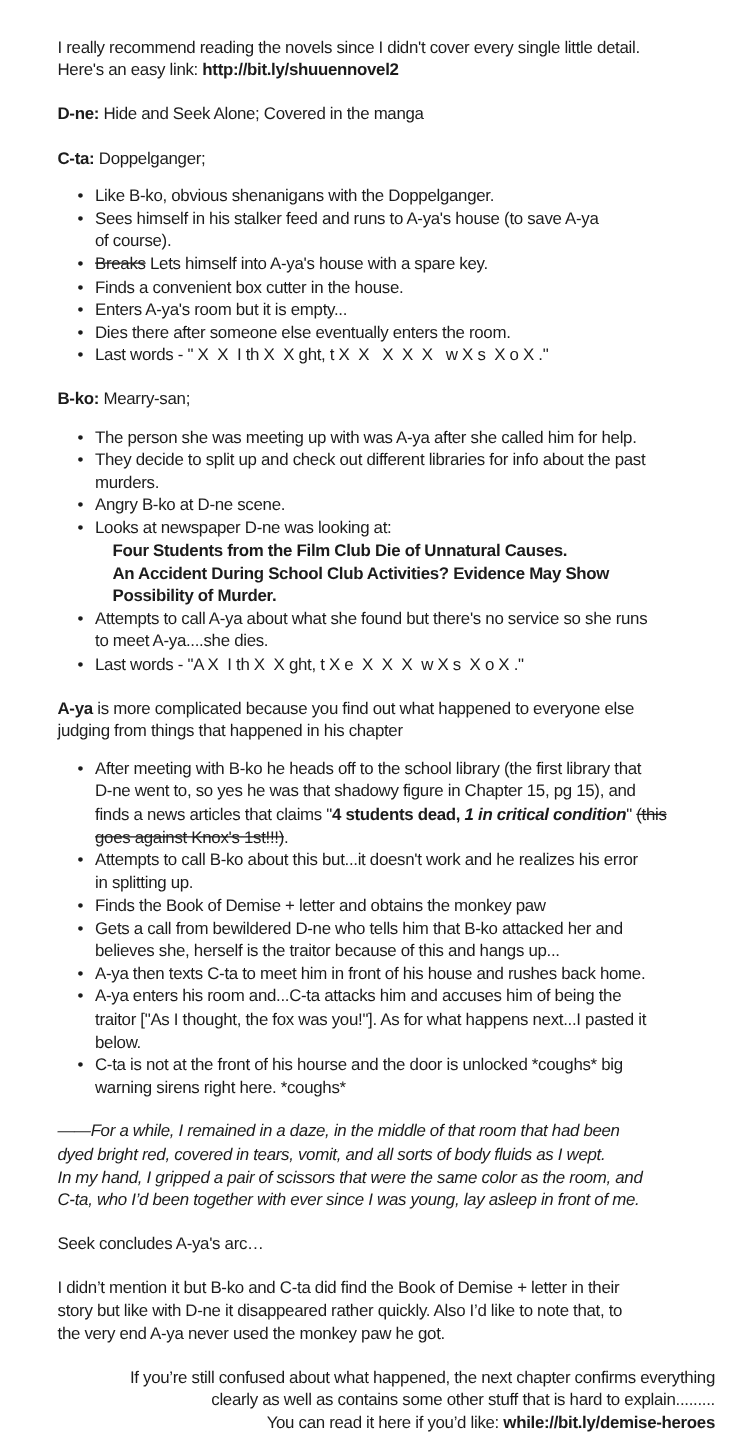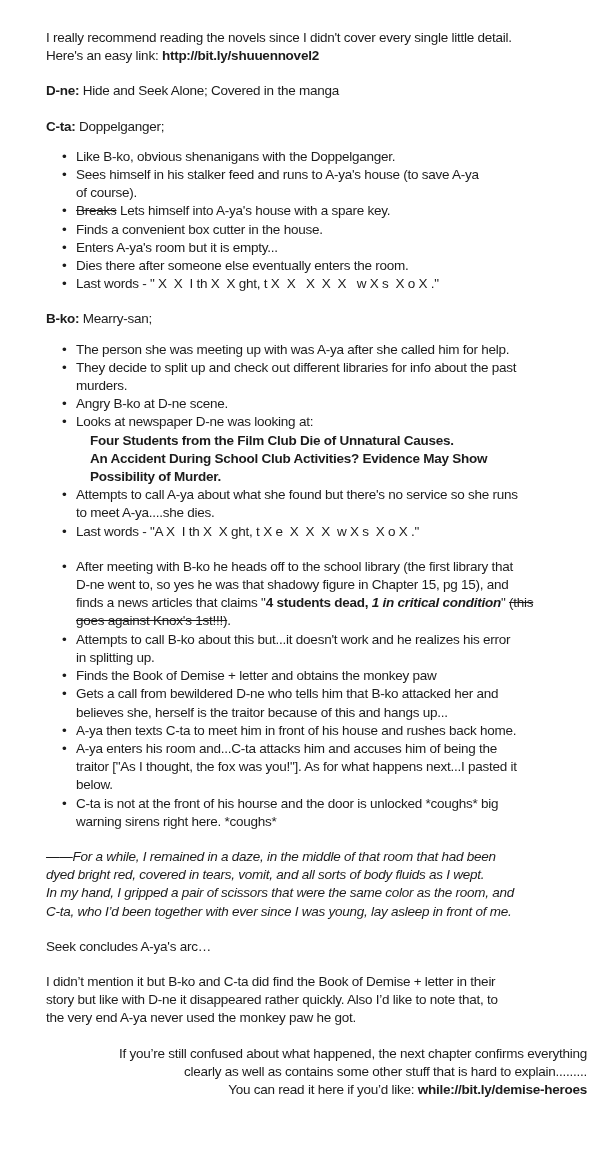--- a/index.html
+++ b/index.html
@@ -2,21 +2,21 @@
 <html><head>
 <meta charset="utf-8">
 <style>
   html, body { margin:0; padding:0; background:#ffffff; }
   body {
     width:600px; height:1150px; overflow:hidden;
     font-family:"Liberation Sans", sans-serif;
     color:#1c1c1c;
   }
   #doc {
-    padding:29px 13px 0 46px;
+    padding:29px 28px 0 46px;
     font-size:13.5px;
     line-height:18.2px;
     letter-spacing:-0.25px;
     white-space:pre-wrap;
   }
   .block { margin:0 0 17px 0; }
   .block:last-child { margin-bottom:0;text-align:right; }
   ul { margin:12px; padding:0; list-style:none; }
   li { position:relative; padding-left:18px; }
   li::before { content:"\2022"; position:absolute; left:4px; top:0; }
@@ -27,21 +27,22 @@
 </style>
 </head>
 <body>
 
 <div id="doc"><div class="block"><span>I really recommend reading the novels since I didn't cover every single little detail.
 Here's an easy link: </span><span class="b">http://bit.ly/shuuennovel2</span></div><div class="block"><span class="b">D-ne:</span><span> Hide and Seek Alone; Covered in the manga</span></div><div class="block"><div><span class="b">C-ta:</span><span> Doppelganger;</span></div><ul><li><span>Like B-ko, obvious shenanigans with the Doppelganger.</span></li><li><span>Sees himself in his stalker feed and runs to A-ya's house (to save A-ya
 of course).</span></li><li><span class="s">Breaks</span><span> Lets himself into A-ya's house with a spare key.</span></li><li><span>Finds a convenient box cutter in the house.</span></li><li><span>Enters A-ya's room but it is empty...</span></li><li><span>Dies there after someone else eventually enters the room.</span></li><li><span>Last words - " X  X  I th X  X ght, t X  X   X  X  X   w X s  X o X ."</span></li></ul></div><div class="block"><div><span class="b">B-ko:</span><span> Mearry-san;</span></div><ul><li><span>The person she was meeting up with was A-ya after she called him for help.</span></li><li><span>They decide to split up and check out different libraries for info about the past
 murders.</span></li><li><span>Angry B-ko at D-ne scene.</span></li><li><span>Looks at newspaper D-ne was looking at:</span><div class="news">Four Students from the Film Club Die of Unnatural Causes.
 An Accident During School Club Activities? Evidence May Show
 Possibility of Murder.</div></li><li><span>Attempts to call A-ya about what she found but there's no service so she runs
-to meet A-ya....she dies.</span></li><li><span>Last words - "A X  I th X  X ght, t X e  X  X  X  w X s  X o X ."</span></li></ul></div><div class="block"><ul><li><span>After meeting with B-ko he heads off to the school library (the first library that
+to meet A-ya....she dies.</span></li><li><span>Last words - "A X  I th X  X ght, t X e  X  X  X  w X s  X o X ."</span></li></ul></div><div class="block"><div><span class="b">A-ya</span><span> is more complicated because you find out what happened to everyone else
+judging from things that happened in his chapter</span></div><ul><li><span>After meeting with B-ko he heads off to the school library (the first library that
 D-ne went to, so yes he was that shadowy figure in Chapter 15, pg 15), and
 finds a news articles that claims "</span><span class="b">4 students dead,</span><span class="b i"> 1 in critical condition</span><span>" </span><span class="s">(this
 goes against Knox's 1st!!!)</span><span>.</span></li><li><span>Attempts to call B-ko about this but...it doesn't work and he realizes his error
 in splitting up.</span></li><li><span>Finds the Book of Demise + letter and obtains the monkey paw</span></li><li><span>Gets a call from bewildered D-ne who tells him that B-ko attacked her and
 believes she, herself is the traitor because of this and hangs up...</span></li><li><span>A-ya then texts C-ta to meet him in front of his house and rushes back home.</span></li><li><span>A-ya enters his room and...C-ta attacks him and accuses him of being the
 traitor ["As I thought, the fox was you!"]. As for what happens next...I pasted it
 below.</span></li><li><span>C-ta is not at the front of his hourse and the door is unlocked *coughs* big
 warning sirens right here. *coughs*</span></li></ul></div><div class="block"><span class="i">——For a while, I remained in a daze, in the middle of that room that had been
 dyed bright red, covered in tears, vomit, and all sorts of body fluids as I wept.
 In my hand, I gripped a pair of scissors that were the same color as the room, and

